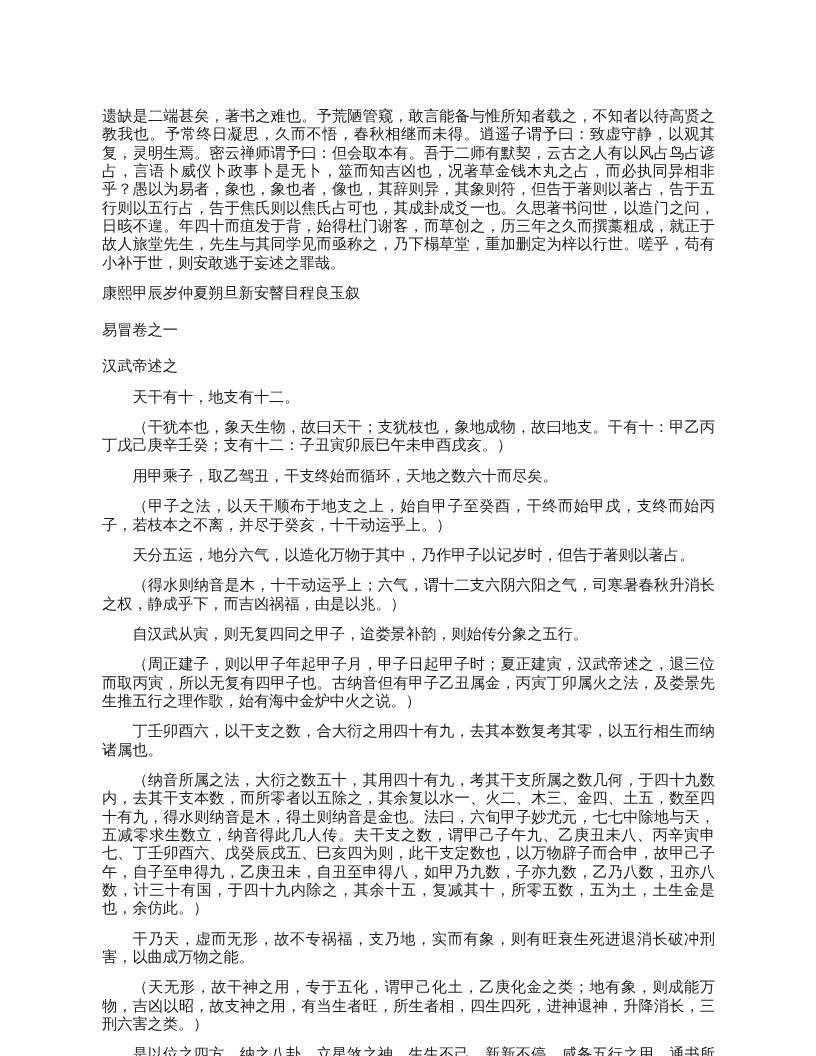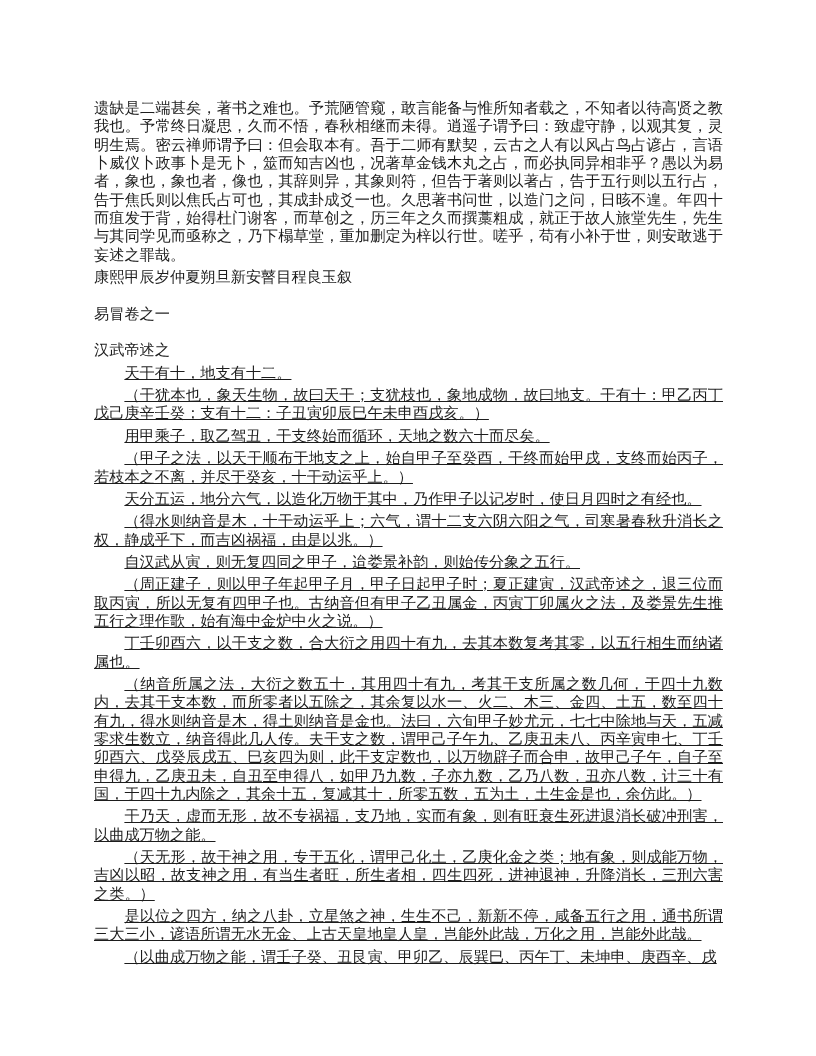--- a/index.html
+++ b/index.html
@@ -20,26 +20,25 @@
     top: 95px;
     width: 637px;
     font-family: "Liberation Serif", "DejaVu Serif", serif;
     font-size: 15.2px;
     line-height: 18.34px;
     color: #1d1d1d;
     text-align: justify;
     text-justify: inter-ideograph;
   }
   .textblock p {
-    margin: 4px;
+    margin: 12px;
     padding: 0;
   }
   .textblock p.indent {
     text-indent: 2em;
-    text-decoration: underline;
   }
   .textblock p.gap-before {
     margin-top: 18.34px;
   }
 </style>
 </head>
 <body>
 
 <div class="page">
   <div class="textblock">
@@ -47,21 +46,21 @@
     <p>遗缺是二端甚矣，著书之难也。予荒陋管窥，敢言能备与惟所知者载之，不知者以待高贤之教我也。予常终日凝思，久而不悟，春秋相继而未得。逍遥子谓予曰：致虚守静，以观其复，灵明生焉。密云禅师谓予曰：但会取本有。吾于二师有默契，云古之人有以风占鸟占谚占，言语卜威仪卜政事卜是无卜，筮而知吉凶也，况著草金钱木丸之占，而必执同异相非乎？愚以为易者，象也，象也者，像也，其辞则异，其象则符，但告于著则以著占，告于五行则以五行占，告于焦氏则以焦氏占可也，其成卦成爻一也。久思著书问世，以造门之问，日晐不遑。年四十而疽发于背，始得杜门谢客，而草创之，历三年之久而撰藁粗成，就正于故人旅堂先生，先生与其同学见而亟称之，乃下榻草堂，重加删定为梓以行世。嗟乎，苟有小补于世，则安敢逃于妄述之罪哉。</p>
     <p>康熙甲辰岁仲夏朔旦新安瞽目程良玉叙</p>
 
     <p class="gap-before">易冒卷之一</p>
     <p class="gap-before">汉武帝述之</p>
 
     <p class="indent">天干有十，地支有十二。</p>
     <p class="indent">（干犹本也，象天生物，故曰天干；支犹枝也，象地成物，故曰地支。干有十：甲乙丙丁戊己庚辛壬癸；支有十二：子丑寅卯辰巳午未申酉戌亥。）</p>
     <p class="indent">用甲乘子，取乙驾丑，干支终始而循环，天地之数六十而尽矣。</p>
     <p class="indent">（甲子之法，以天干顺布于地支之上，始自甲子至癸酉，干终而始甲戌，支终而始丙子，若枝本之不离，并尽于癸亥，十干动运乎上。）</p>
-    <p class="indent">天分五运，地分六气，以造化万物于其中，乃作甲子以记岁时，使日月四时之有经也。</p>
+    <p class="indent">天分五运，地分六气，以造化万物于其中，乃作甲子以记岁时，但告于著则以著占。</p>
     <p class="indent">（得水则纳音是木，十干动运乎上；六气，谓十二支六阴六阳之气，司寒暑春秋升消长之权，静成乎下，而吉凶祸福，由是以兆。）</p>
     <p class="indent">自汉武从寅，则无复四同之甲子，迨娄景补韵，则始传分象之五行。</p>
     <p class="indent">（周正建子，则以甲子年起甲子月，甲子日起甲子时；夏正建寅，汉武帝述之，退三位而取丙寅，所以无复有四甲子也。古纳音但有甲子乙丑属金，丙寅丁卯属火之法，及娄景先生推五行之理作歌，始有海中金炉中火之说。）</p>
     <p class="indent">丁壬卯酉六，以干支之数，合大衍之用四十有九，去其本数复考其零，以五行相生而纳诸属也。</p>
     <p class="indent">（纳音所属之法，大衍之数五十，其用四十有九，考其干支所属之数几何，于四十九数内，去其干支本数，而所零者以五除之，其余复以水一、火二、木三、金四、土五，数至四十有九，得水则纳音是木，得土则纳音是金也。法曰，六旬甲子妙尤元，七七中除地与天，五减零求生数立，纳音得此几人传。夫干支之数，谓甲己子午九、乙庚丑未八、丙辛寅申七、丁壬卯酉六、戊癸辰戌五、巳亥四为则，此干支定数也，以万物辟子而合申，故甲己子午，自子至申得九，乙庚丑未，自丑至申得八，如甲乃九数，子亦九数，乙乃八数，丑亦八数，计三十有国，于四十九内除之，其余十五，复减其十，所零五数，五为土，土生金是也，余仿此。）</p>
     <p class="indent">干乃天，虚而无形，故不专祸福，支乃地，实而有象，则有旺衰生死进退消长破冲刑害，以曲成万物之能。</p>
     <p class="indent">（天无形，故干神之用，专于五化，谓甲己化土，乙庚化金之类；地有象，则成能万物，吉凶以昭，故支神之用，有当生者旺，所生者相，四生四死，进神退神，升降消长，三刑六害之类。）</p>
     <p class="indent">是以位之四方，纳之八卦，立星煞之神，生生不己，新新不停，咸备五行之用，通书所谓三大三小，谚语所谓无水无金、上古天皇地皇人皇，岂能外此哉，万化之用，岂能外此哉。</p>
     <p class="indent">（以曲成万物之能，谓壬子癸、丑艮寅、甲卯乙、辰巽巳、丙午丁、未坤申、庚酉辛、戌</p>
 

